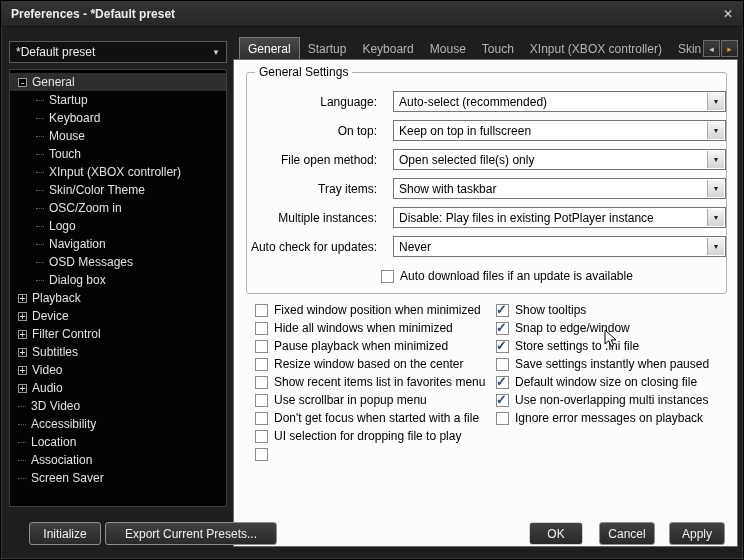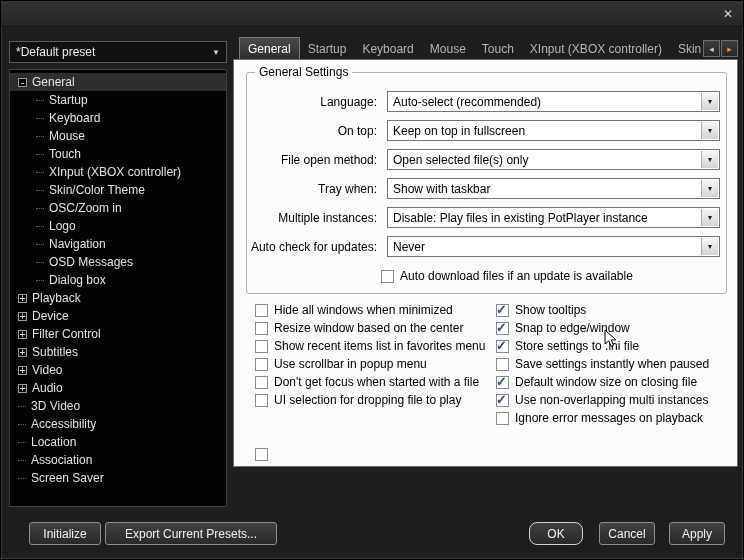--- a/index.html
+++ b/index.html
@@ -42,29 +42,29 @@
          white-space:nowrap; cursor:default; }
   .tab.active { height:22px; line-height:22px; background:linear-gradient(#4b4b4b,#2e2e2e);
                 border:1px solid #7a7a7a; border-bottom:none; color:#ffffff; }
   .scroll-btn { width:17px; height:17px; margin-left:1px; margin-bottom:2px; flex:none;
                 background:linear-gradient(#3c3c3c,#262626); border:1px solid #6a6a6a;
                 display:flex; align-items:center; justify-content:center; }
   .sb-glyph { font-size:9px; color:#c8c8c8; }
   .sb-glyph.orange { color:#e09a3e; }
 
   
-  .panel { position:absolute; left:232px; top:58px; width:505px; height:408px;
+  .panel { position:absolute; left:232px; top:58px; width:505px; height:488px;
            background:#fcfcfc; border:1px solid #6b6b6b; color:#000; }
   .groupbox { position:absolute; left:12px; top:12px; width:481px; height:222px;
               border:1px solid #b3b3b3; border-radius:3px; }
   .group-title { position:absolute; top:-8px; left:8px; background:#fcfcfc;
                  padding:0 4px; font-size:12px; color:#000; }
   .set-rows { padding-top:14px; }
   .set-row { display:flex; align-items:center; height:29px; }
-  .set-label { width:130px; text-align:right; font-size:12px; margin-right:10px;
+  .set-label { width:130px; text-align:right; font-size:12px; margin-right:16px;
                white-space:nowrap; flex:none; }
   .combo { width:333px; height:21px; border:1px solid #757575; background:#fff;
            display:flex; align-items:center; font-size:12px; padding-left:5px;
            position:relative; cursor:default; }
   .combo-value { white-space:nowrap; overflow:hidden; padding-right:20px; }
   .combo-arrow { position:absolute; right:1px; top:1px; bottom:1px; width:17px;
                  background:linear-gradient(#f6f6f6,#d4d4d4); border-left:1px solid #ababab;
                  display:flex; align-items:center; justify-content:center;
                  font-size:7px; color:#222; }
   .auto-dl { margin-left:134px; margin-top:6px; }
@@ -77,30 +77,31 @@
             white-space:nowrap; cursor:default; }
   .cb-box { position:relative; width:13px; height:13px; border:1px solid #8b8b8b;
             background:#fff; flex:none; margin-right:6px; }
   .check-glyph { position:absolute; left:-1px; top:-3px; font-size:13px;
                  font-weight:bold; color:#2f4d79; }
 
   
   .btn { position:absolute; top:521px; height:23px; background:linear-gradient(#414141,#292929);
          border:1px solid #8f8f8f; border-radius:3px; color:#f0f0f0; font-size:12px;
          font-family:"Liberation Sans", sans-serif; cursor:default; }
-  .btn.default { border-color:#d2d2d2;border-radius:8px; }
+  .btn.default { border-color:#d2d2d2; }
 
   .cursor { position:absolute; left:603px; top:328px; }
 </style>
 </head>
 <body>
 
 <div class="window">
 
   <div class="titlebar">
+    <span class="title">Preferences - *Default preset</span>
     <span class="close">✕</span>
   </div>
 
   <div class="preset-combo">
     <span class="preset-value">*Default preset</span>
     <span class="preset-arrow">▼</span>
   </div>
 
   <div class="tree">
       <div class="tree-row lvl0 selected">
@@ -234,21 +235,21 @@
             </div>
           </div>
           <div class="set-row">
             <span class="set-label">File open method:</span>
             <div class="combo">
               <span class="combo-value">Open selected file(s) only</span>
               <span class="combo-arrow">▼</span>
             </div>
           </div>
           <div class="set-row">
-            <span class="set-label">Tray when:</span>
+            <span class="set-label">Tray items:</span>
             <div class="combo">
               <span class="combo-value">Show with taskbar</span>
               <span class="combo-arrow">▼</span>
             </div>
           </div>
           <div class="set-row">
             <span class="set-label">Multiple instances:</span>
             <div class="combo">
               <span class="combo-value">Disable: Play files in existing PotPlayer instance</span>
               <span class="combo-arrow">▼</span>
@@ -266,21 +267,29 @@
           <div class="cb-row">
             <span class="cb-box"></span>
             <span class="cb-label">Auto download files if an update is available</span>
           </div>
         </div>
     </div>
     <div class="cb-grid">
       <div class="cb-col left">
           <div class="cb-row">
             <span class="cb-box"></span>
+            <span class="cb-label">Fixed window position when minimized</span>
+          </div>
+          <div class="cb-row">
+            <span class="cb-box"></span>
             <span class="cb-label">Hide all windows when minimized</span>
+          </div>
+          <div class="cb-row">
+            <span class="cb-box"></span>
+            <span class="cb-label">Pause playback when minimized</span>
           </div>
           <div class="cb-row">
             <span class="cb-box"></span>
             <span class="cb-label">Resize window based on the center</span>
           </div>
           <div class="cb-row">
             <span class="cb-box"></span>
             <span class="cb-label">Show recent items list in favorites menu</span>
           </div>
           <div class="cb-row">

